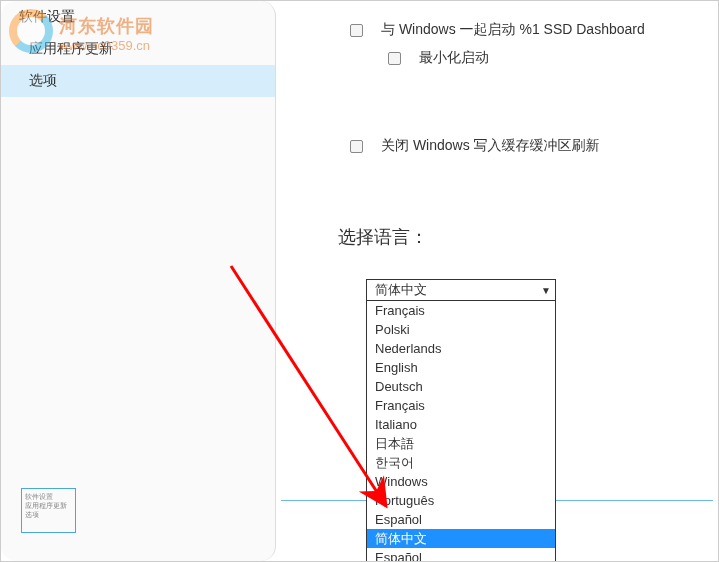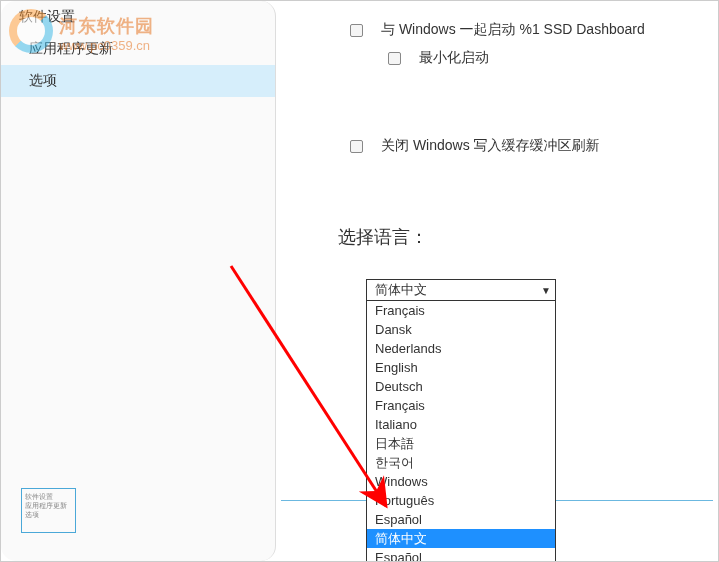--- a/index.html
+++ b/index.html
@@ -78,21 +78,21 @@
 
     <div class="select-label">选择语言：</div>
 
     <div class="select-wrapper">
       <div class="select-box">
         <span>简体中文</span>
         <span class="select-arrow">▼</span>
       </div>
       <div class="dropdown" id="dropdown">
           <div class="dropdown-item">Français</div>
-          <div class="dropdown-item">Dansk</div>
+          <div class="dropdown-item">Polski</div>
           <div class="dropdown-item">Nederlands</div>
           <div class="dropdown-item">English</div>
           <div class="dropdown-item">Deutsch</div>
           <div class="dropdown-item">Français</div>
           <div class="dropdown-item">Italiano</div>
           <div class="dropdown-item">日本語</div>
           <div class="dropdown-item">한국어</div>
           <div class="dropdown-item">Windows</div>
           <div class="dropdown-item">Português</div>
           <div class="dropdown-item">Español</div>

